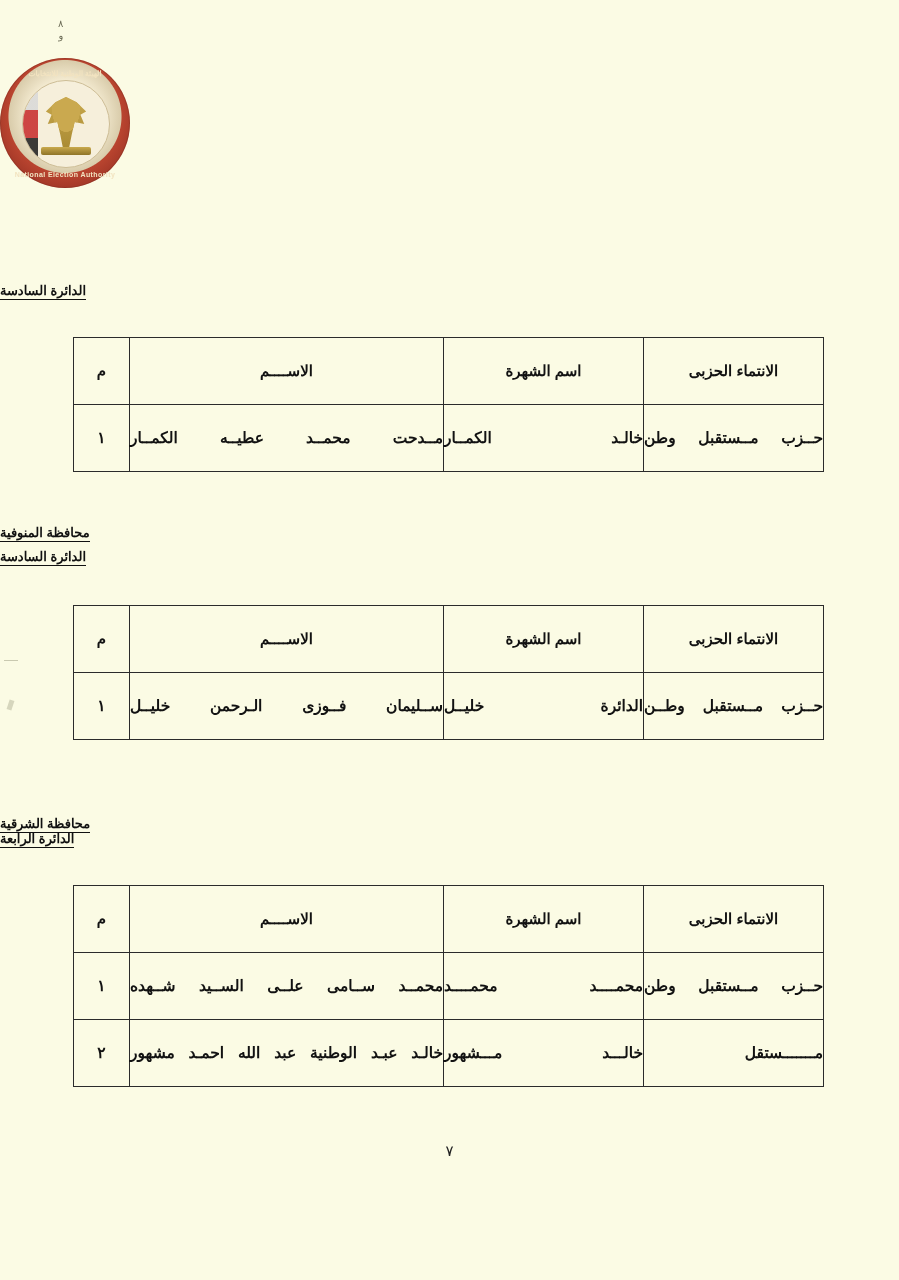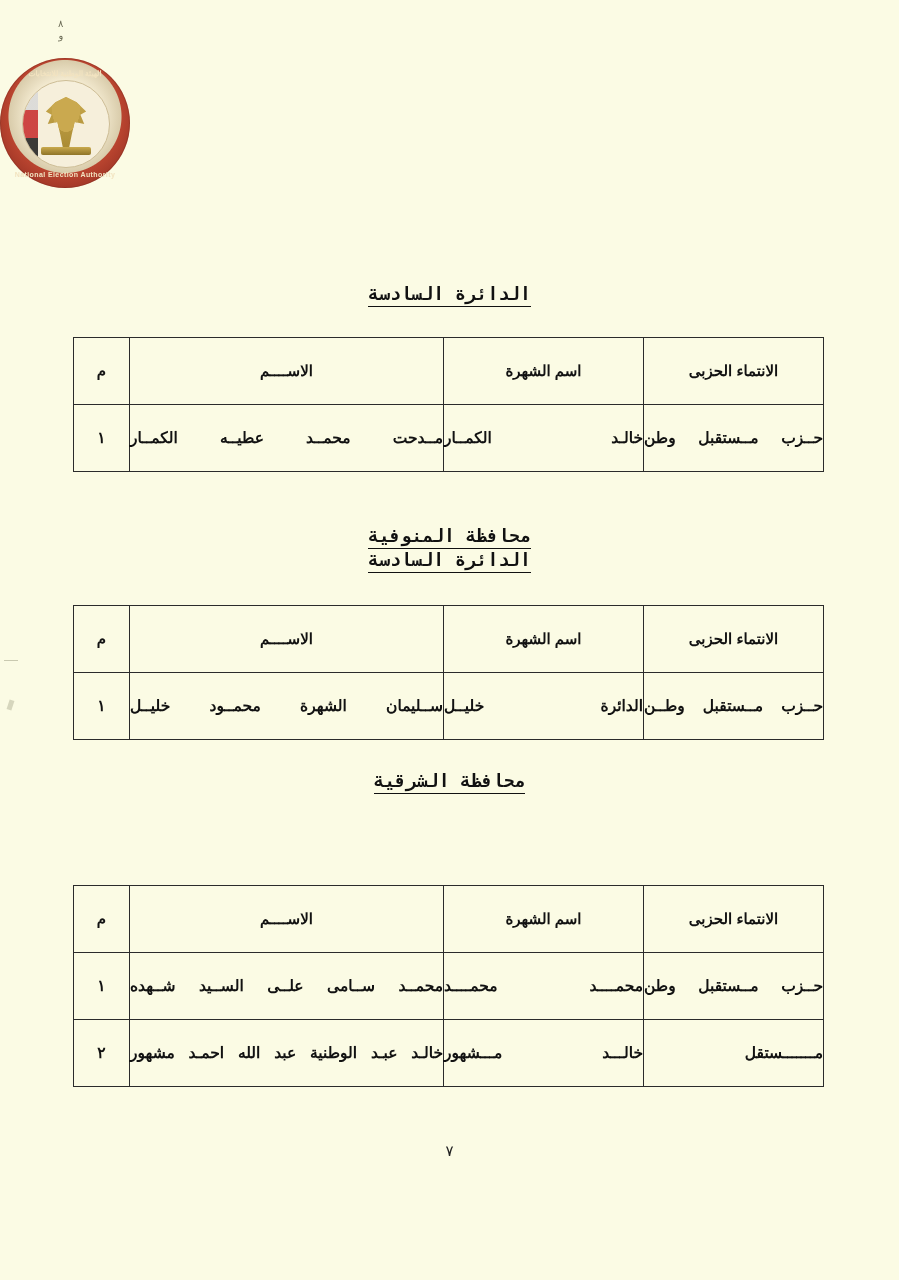--- a/index.html
+++ b/index.html
@@ -114,34 +114,34 @@
     width: 5px;
     height: 10px;
     background: #d6d6bd;
     transform: rotate(18deg);
   }
 
   
   .heading {
     position: absolute;
     width: 100%;
-    text-align: center;
-    font-family: Liberation Mono, monospace;
-    font-weight: bold;
-    font-size: 18px;
+    text-align: left;
+    font-family: Liberation Sans, sans-serif;
+    font-weight: bold;
+    font-size: 13px;
     color: #111;
   }
   .heading span {
     border-bottom: 1.6px solid #111;
     padding-bottom: 1px;
   }
   .h-d6a   { top: 283px; }
   .h-gov1  { top: 525px; padding-left: 41px; }
   .h-d6b   { top: 549px; }
-  .h-gov2  { top: 770px; }
+  .h-gov2  { top: 816px; }
   .h-d4    { top: 831px; }
 
   
   table.nea {
     position: absolute;
     border-collapse: collapse;
     table-layout: fixed;
     background: transparent;
   }
   table.nea td, table.nea th {
@@ -273,29 +273,32 @@
     </thead>
     <tbody>
       <tr>
         <td class="cell-stretch">
             <span class="justify-line">حــزب مــستقبل وطــن</span>
           </td>
         <td class="cell-stretch">
             <span class="justify-line">الدائرة خليــل</span>
           </td>
         <td class="cell-stretch">
-            <span class="justify-line">ســليمان الشهرة محمــود خليــل</span>
+            <span class="justify-line">ســليمان فــوزى الـرحمن خليــل</span>
           </td>
         <td class="num">١</td>
       </tr>
     </tbody>
   </table>
 
   <div class="heading h-gov2">
     <span>محافظة الشرقية</span>
+  </div>
+  <div class="heading h-d4">
+    <span>الدائرة الرابعة</span>
   </div>
 
   <table class="nea tbl-3">
     <colgroup>
       <col class="col-party">
         <col class="col-alias">
         <col class="col-name">
         <col class="col-num">
     </colgroup>
     <thead>

